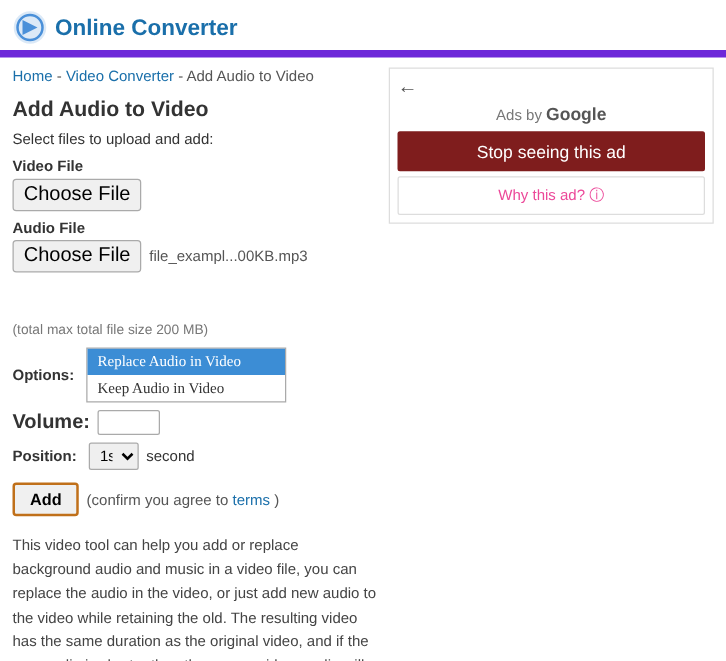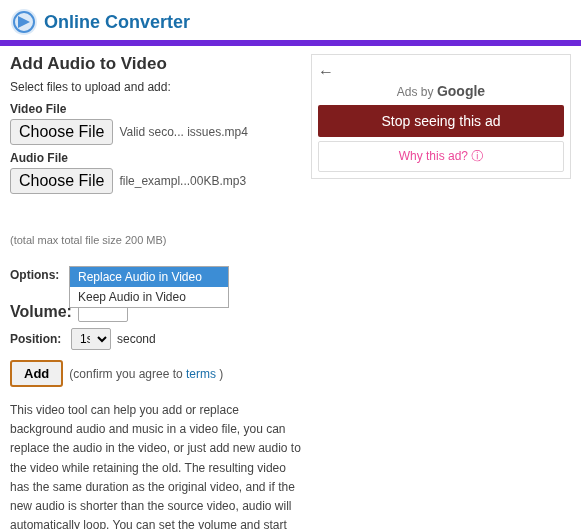--- a/index.html
+++ b/index.html
@@ -246,43 +246,49 @@
       <circle cx="14" cy="14" r="13" fill="#4a90d9" opacity="0.2"></circle>
       <path d="M8 8 L20 14 L8 20 Z" fill="#4a90d9"></path>
       <circle cx="14" cy="14" r="10" fill="none" stroke="#4a90d9" stroke-width="2"></circle>
     </svg>
     <span class="header-title">Online Converter</span>
   </div>
 </div>
 
 <div class="main-layout">
   <div class="left-panel">
+    <div class="breadcrumb">
+      <a>Home</a>
+      <span> - </span>
+      <a>Video Converter</a>
+      <span> - </span>
+      <span>Add Audio to Video</span>
+    </div>
 
     <div class="page-title">Add Audio to Video</div>
     <div class="subtitle">Select files to upload and add:</div>
 
     <div class="field-label">Video File</div>
     <div class="file-row">
       <button class="choose-btn">Choose File</button>
-      <span class="file-info">Valid seco... issues.mp4</span>
     </div>
 
     <div class="field-label">Audio File</div>
     <div class="file-row">
       <button class="choose-btn">Choose File</button>
       <span class="file-info">file_exampl...00KB.mp3</span>
     </div>
 
     <div class="note">(total max total file size 200 MB)</div>
 
     <div class="options-row">
       <span class="options-label">Options:</span>
       <div class="dropdown-wrapper">
 
-        <div class="dropdown-list" style="position: relative; top: 12px;">
+        <div class="dropdown-list" style="position: relative; top: 0px; font-family: Liberation Serif, serif;">
           <div class="dropdown-item selected">Replace Audio in Video</div>
           <div class="dropdown-item">Keep Audio in Video</div>
         </div>
       </div>
     </div>
 
     <div class="volume-row">
       <span class="volume-label">Volume:</span>
       <input type="text" class="volume-input" value="" style="">
     </div>

